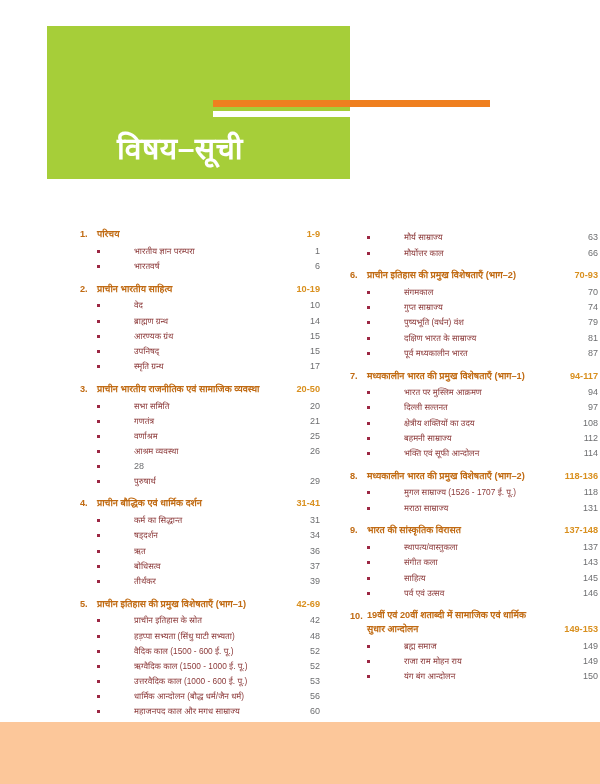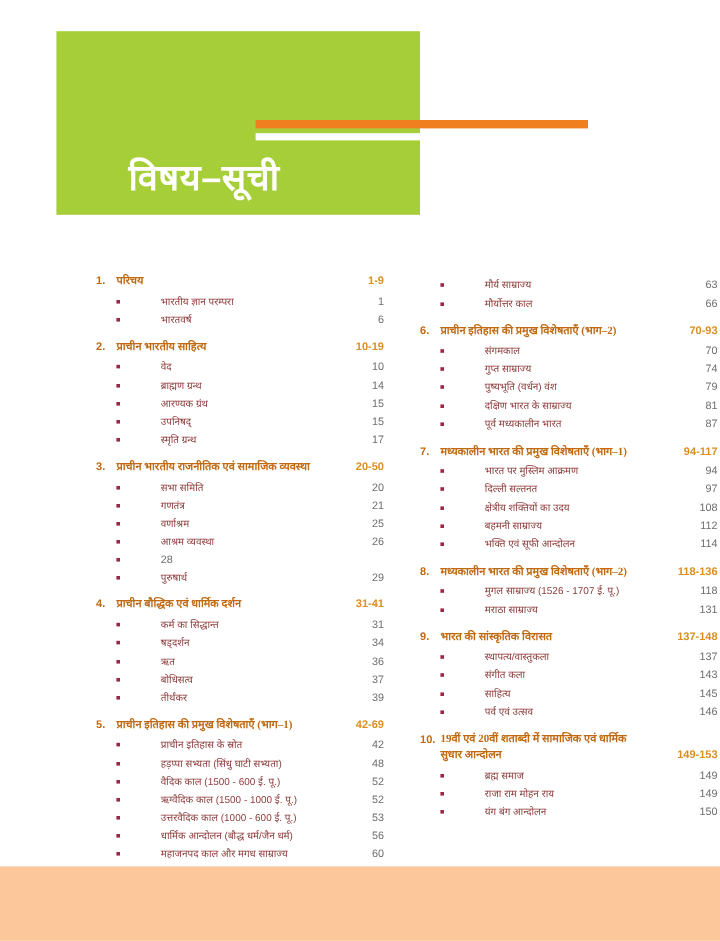--- a/index.html
+++ b/index.html
@@ -25,21 +25,21 @@
   .banner {
     position: absolute;
     left: 47px;
     top: 26px;
     width: 303px;
     height: 153px;
     background: #a6ce39;
   }
   .banner-title {
     position: absolute;
-    left: 60px;
+    left: 70px;
     bottom: 14px;
     color: #ffffff;
     font-size: 30px;
     font-weight: 700;
     letter-spacing: 0.5px;
     line-height: 1.1;
     white-space: nowrap;
     text-align: center;
   }
   .rule-orange {
@@ -100,21 +100,20 @@
     width: 17px;
     flex: 0 0 17px;
   }
   .chap-title {
     color: #c06a12;
     font-weight: 700;
     font-size: 9.2px;
     flex: 1 1 auto;
     line-height: 1.45;
     padding-right: 8px;
-    font-family: Liberation Serif, serif;
   }
   .chap-pages {
     color: #d9901f;
     font-weight: 700;
     font-size: 9.2px;
     text-align: right;
     flex: 0 0 auto;
     white-space: nowrap;
   }
   

